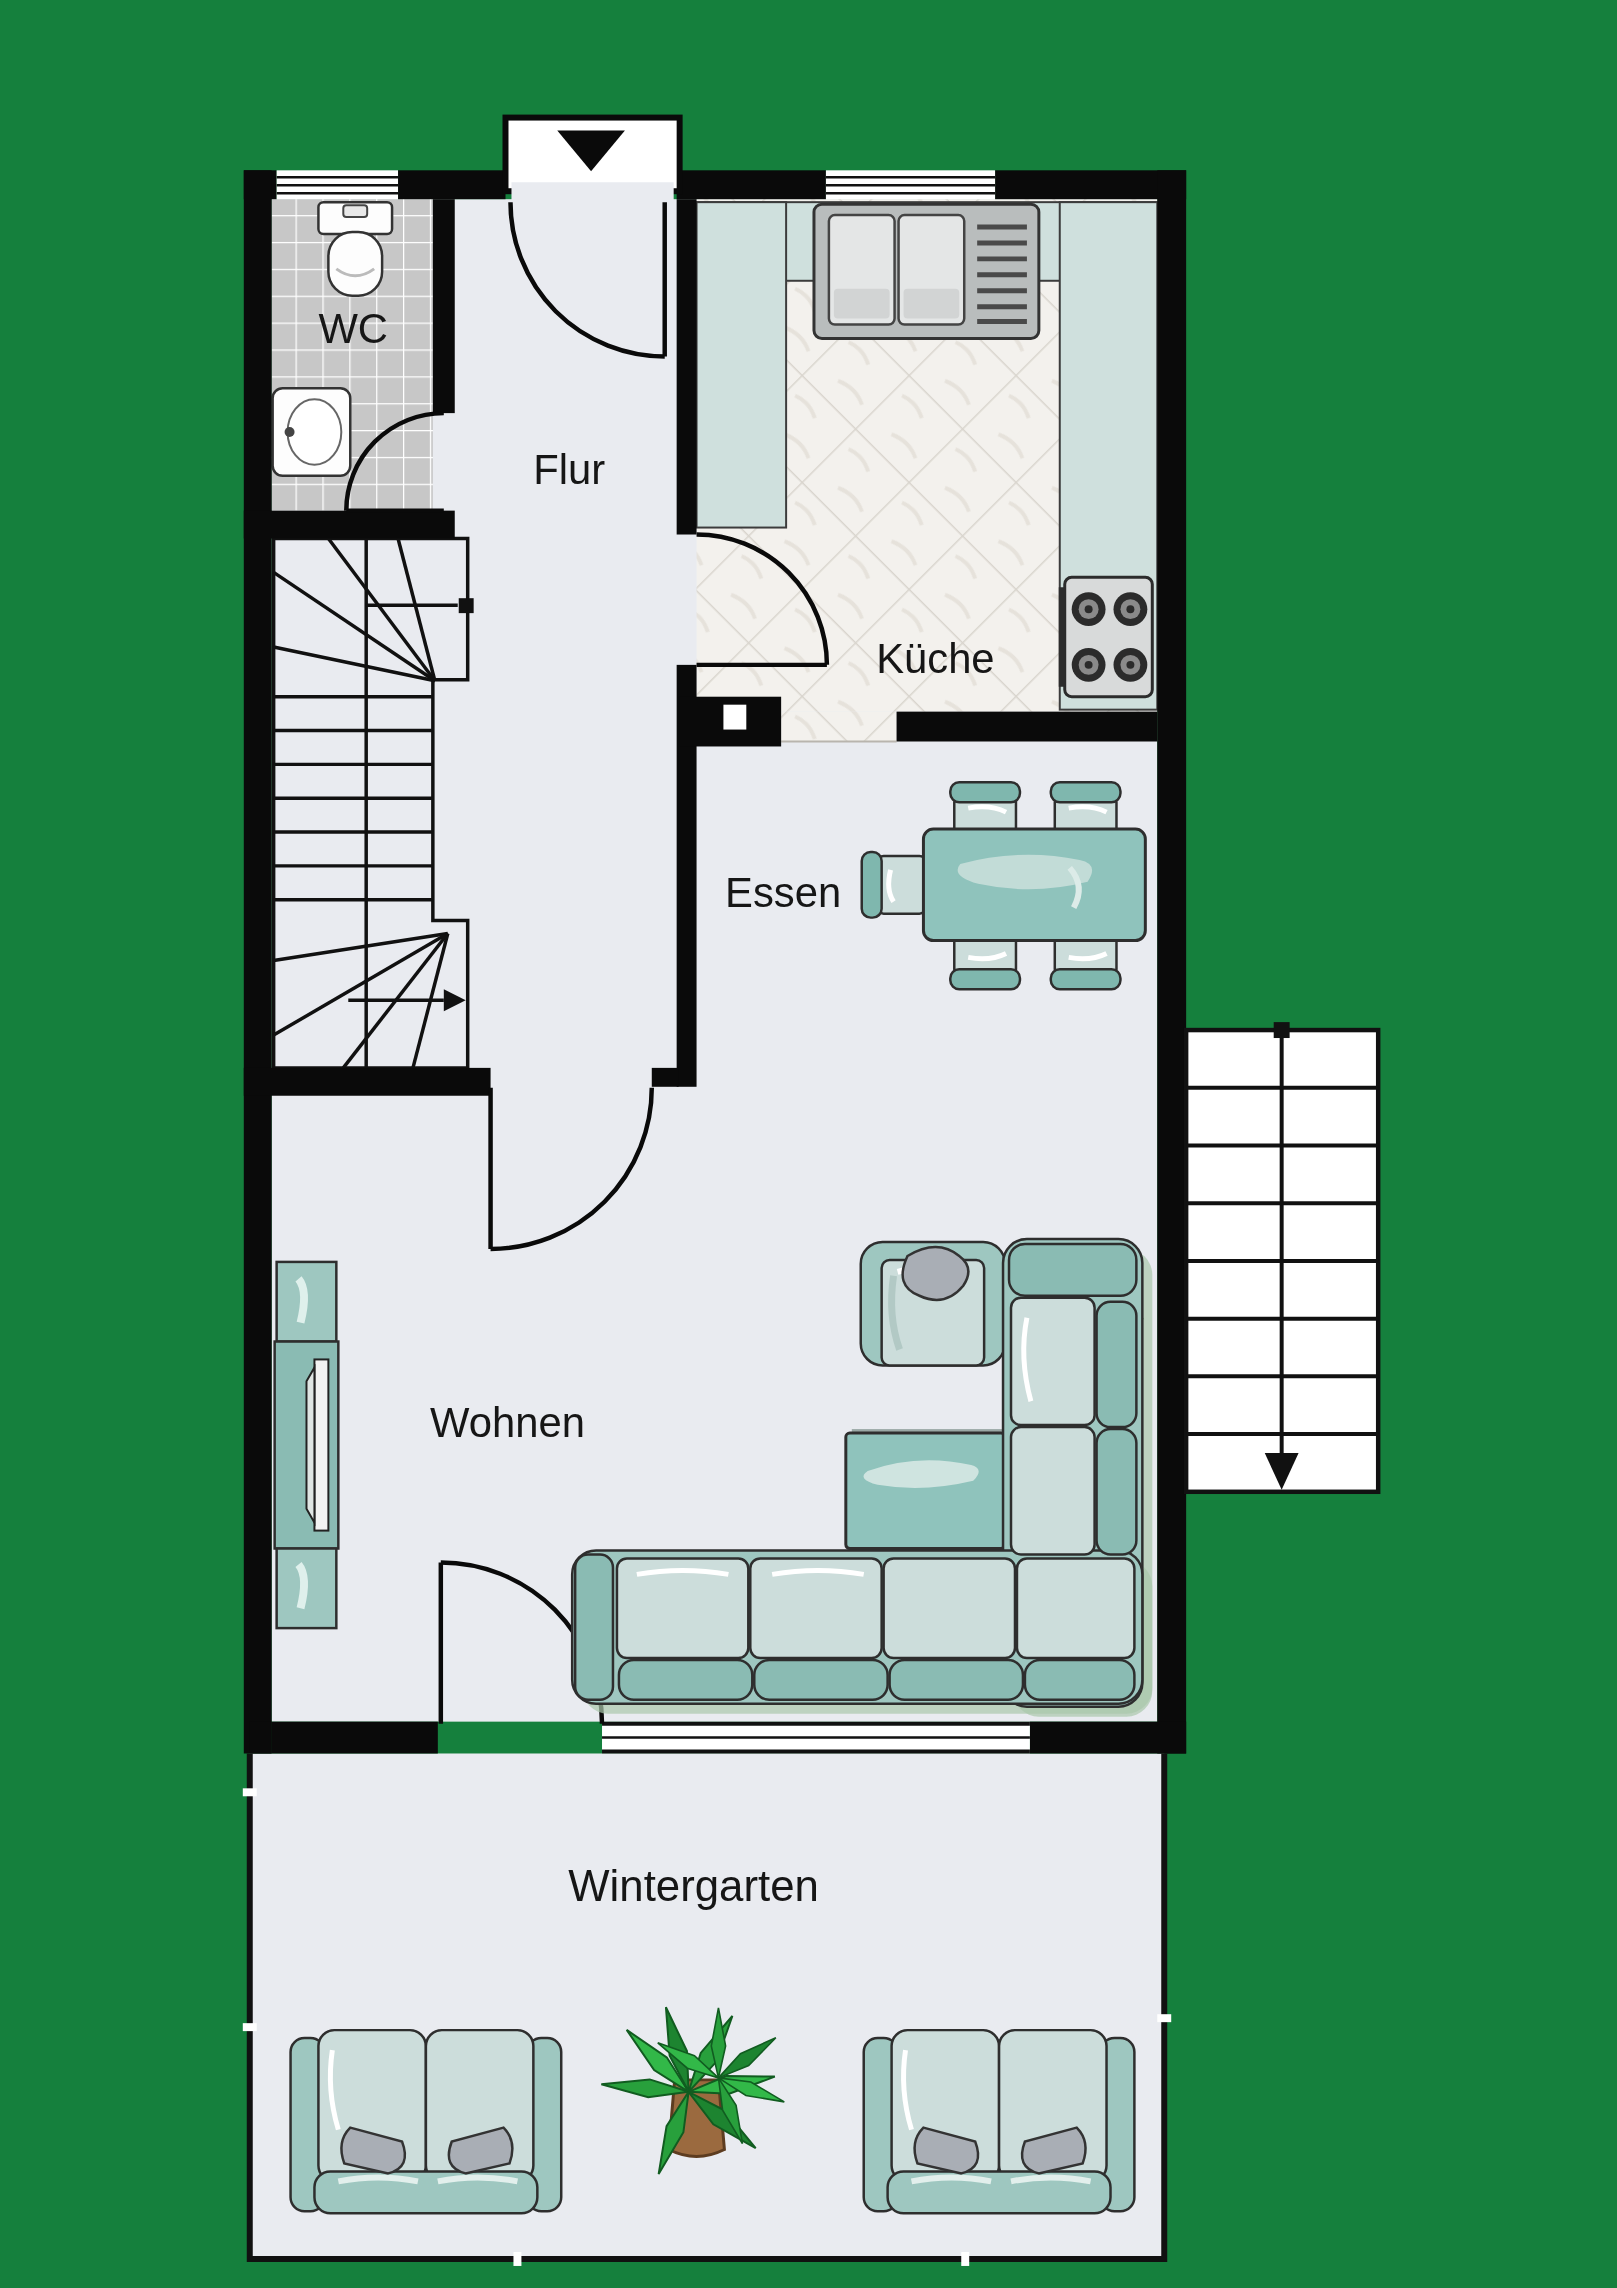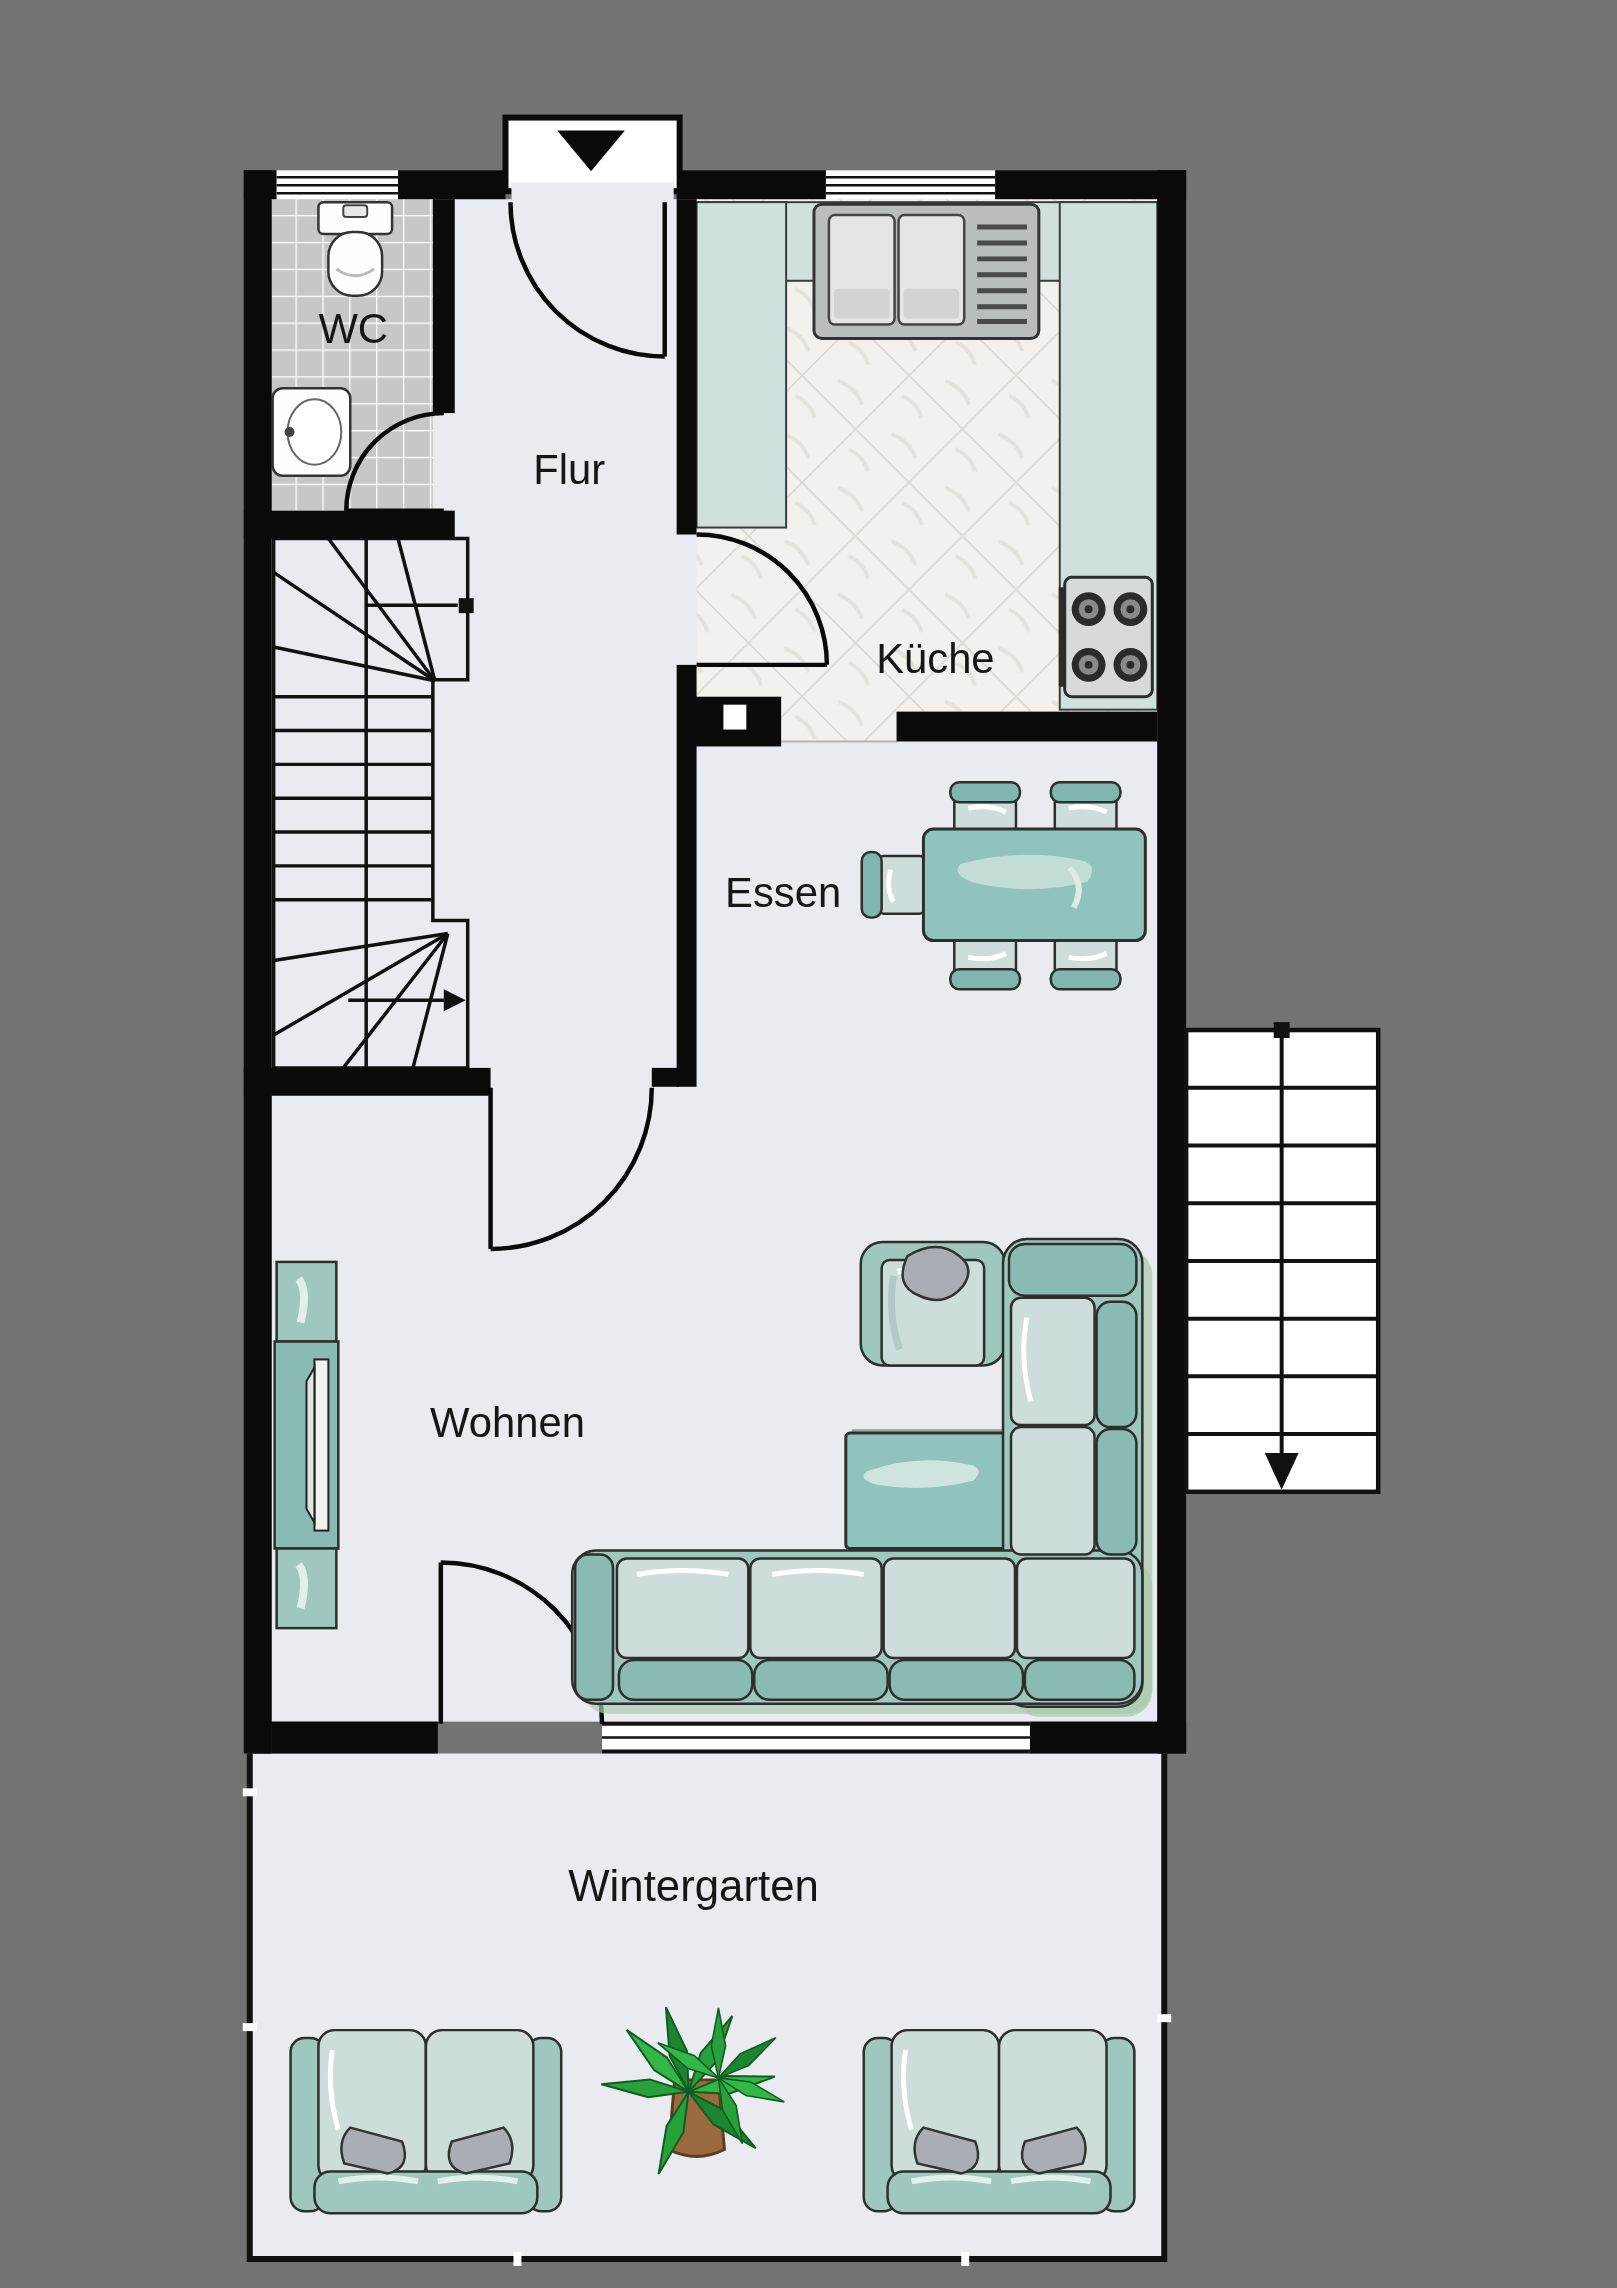--- a/index.html
+++ b/index.html
@@ -1,16 +1,16 @@
 <!DOCTYPE html>
 <html><head>
 <meta charset="utf-8">
 <style>
   html,body{margin:0;padding:0;background:#ffffff;}
-  .page{width:1618px;height:2289px;position:relative;background:#737373;font-family:"Liberation Sans",sans-serif;}
+  .page{width:1618px;height:2289px;position:relative;background:#15803d;font-family:"Liberation Sans",sans-serif;}
   svg{display:block;}
   text{font-family:"Liberation Sans",sans-serif;fill:#161616;}
   .room-label{font-size:44px;}
   .room-label-small{font-size:42px;}
 </style>
 </head>
 <body>
 
 <div class="page">
 <svg width="1618" height="2289" viewBox="0 0 1626 2300">

